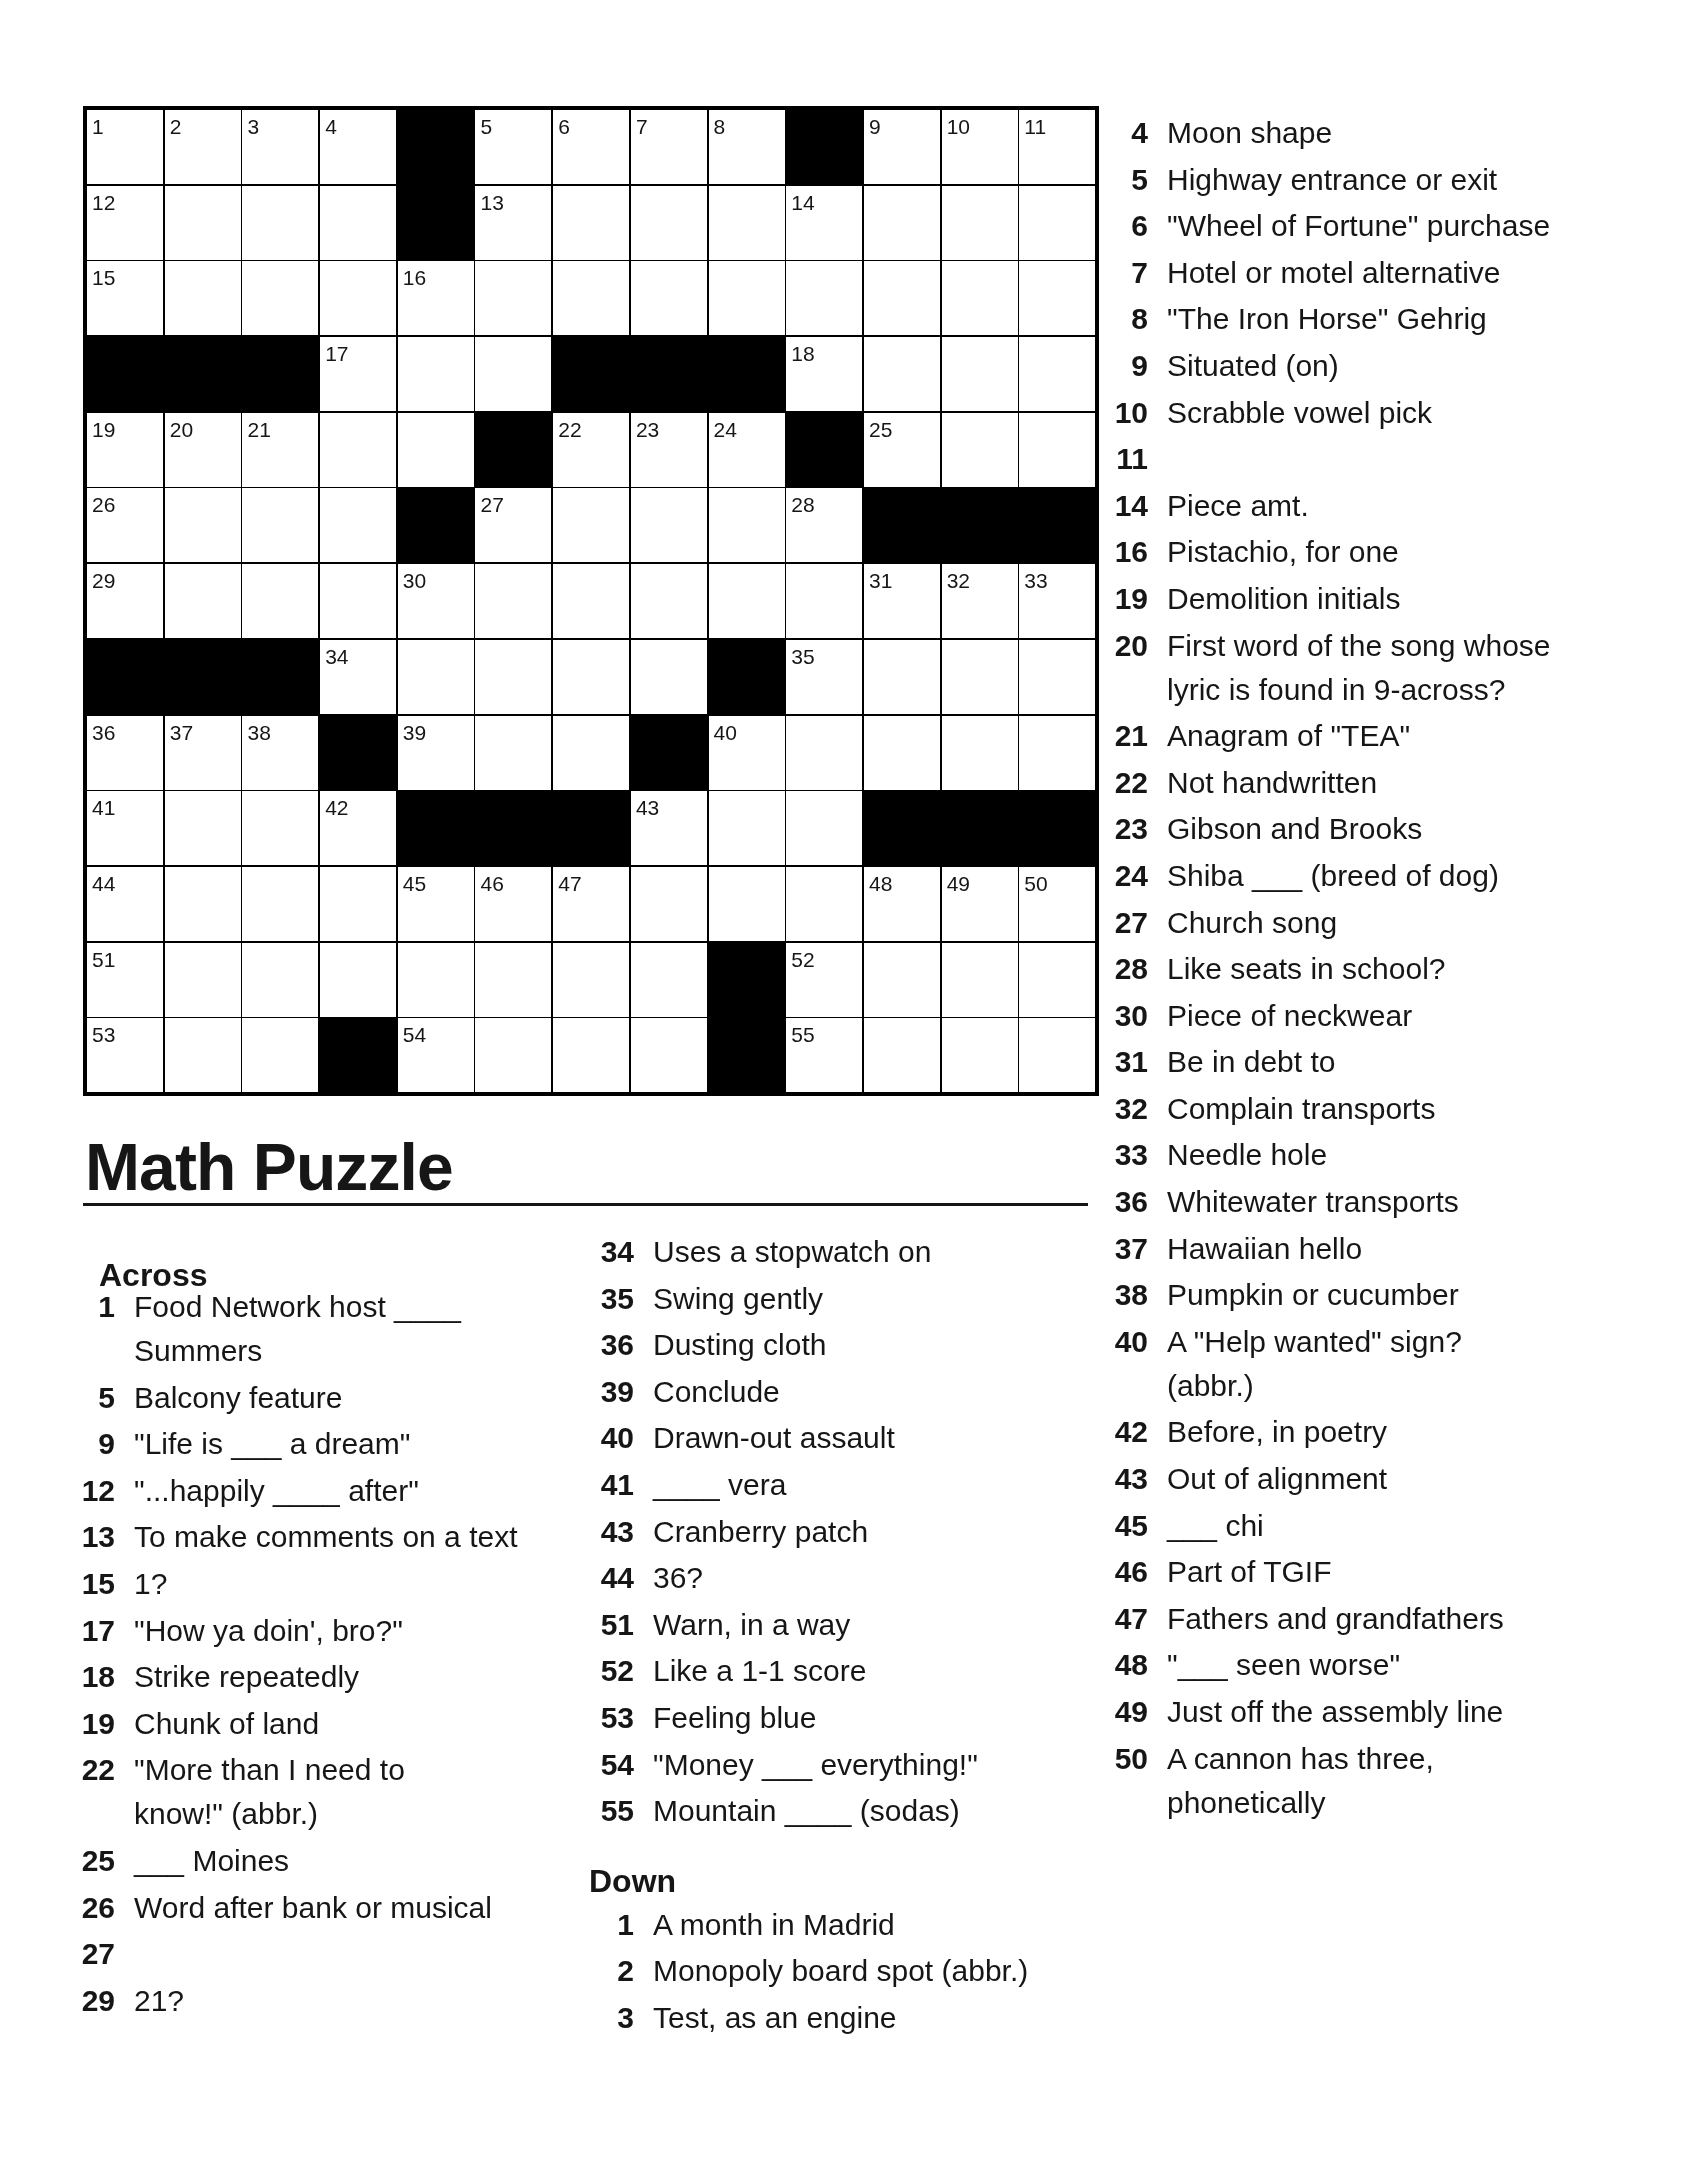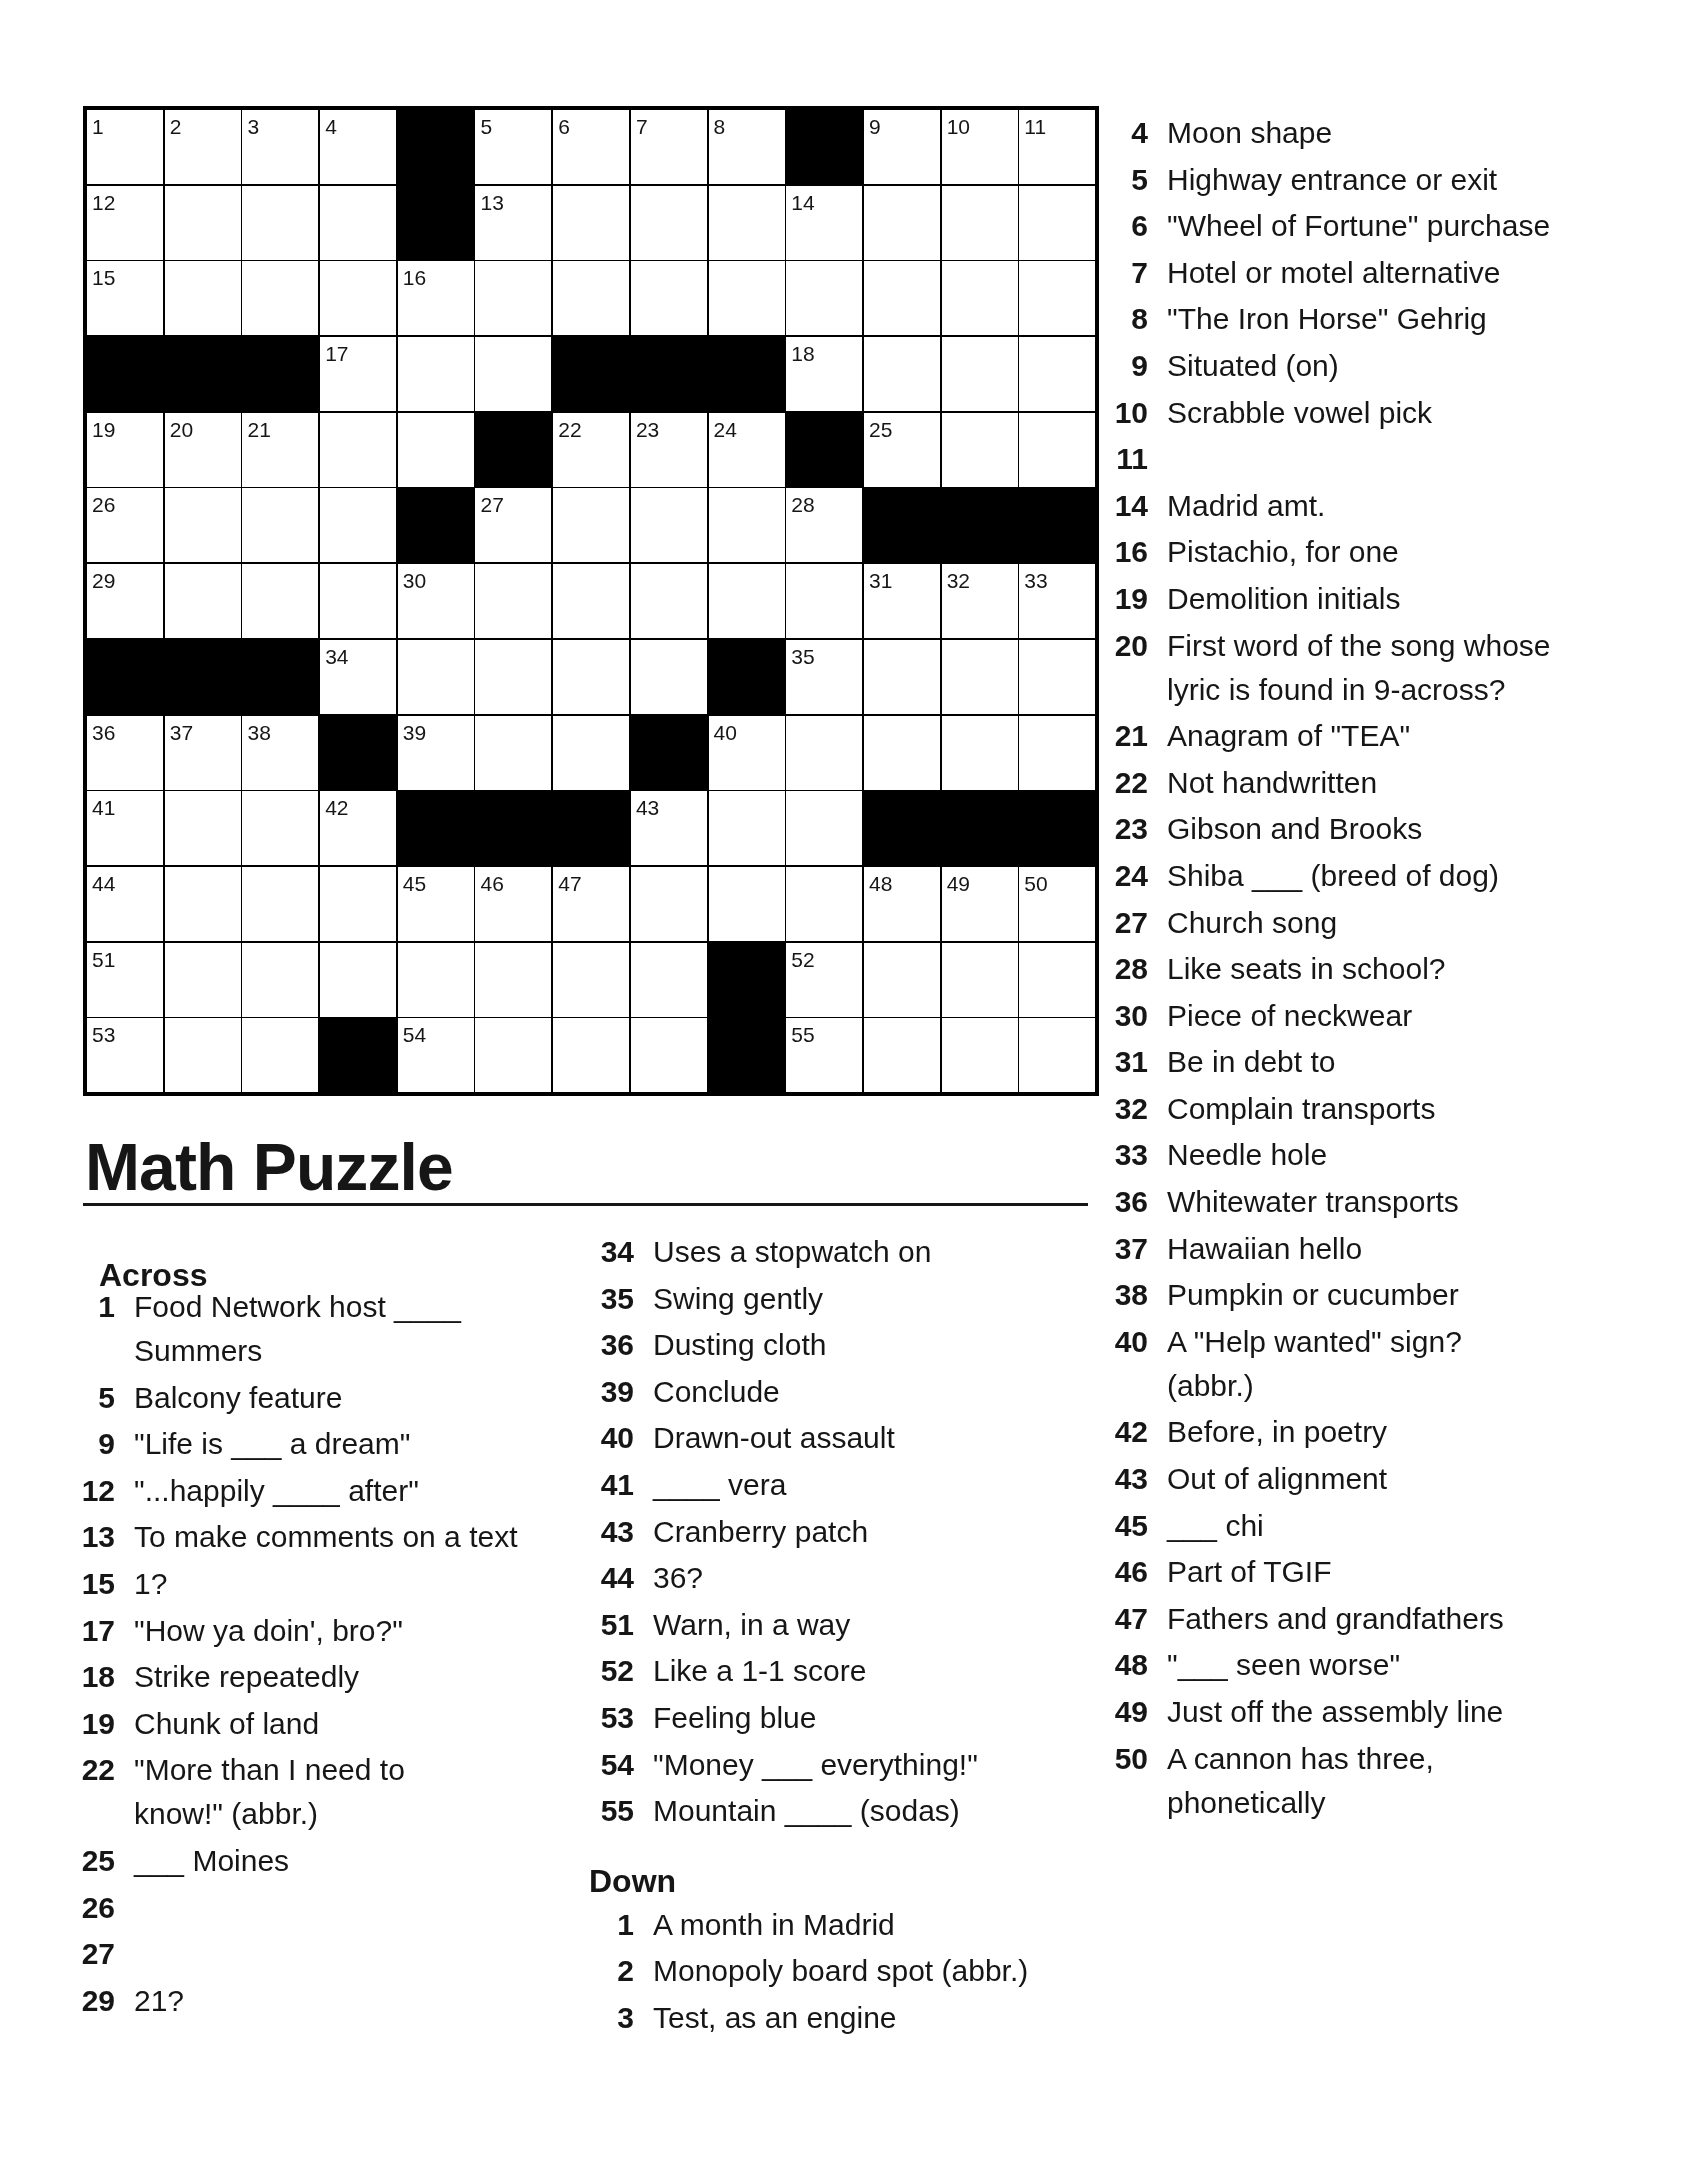--- a/index.html
+++ b/index.html
@@ -366,20 +366,21 @@
       <span class="num">22</span>
       <span class="txt">"More than I need to
 know!" (abbr.)</span>
     </div>
     <div class="clue">
       <span class="num">25</span>
       <span class="txt">___ Moines</span>
     </div>
     <div class="clue">
       <span class="num">26</span>
+      <span class="txt">Word after bank or musical</span>
     </div>
     <div class="clue">
       <span class="num">27</span>
     </div>
     <div class="clue">
       <span class="num">29</span>
       <span class="txt">21?</span>
     </div>
   </div>
 
@@ -482,21 +483,21 @@
     </div>
     <div class="clue">
       <span class="num">10</span>
       <span class="txt">Scrabble vowel pick</span>
     </div>
     <div class="clue">
       <span class="num">11</span>
     </div>
     <div class="clue">
       <span class="num">14</span>
-      <span class="txt">Madrid amt.</span>
+      <span class="txt">Piece amt.</span>
     </div>
     <div class="clue">
       <span class="num">16</span>
       <span class="txt">Pistachio, for one</span>
     </div>
     <div class="clue">
       <span class="num">19</span>
       <span class="txt">Demolition initials</span>
     </div>
     <div class="clue">

